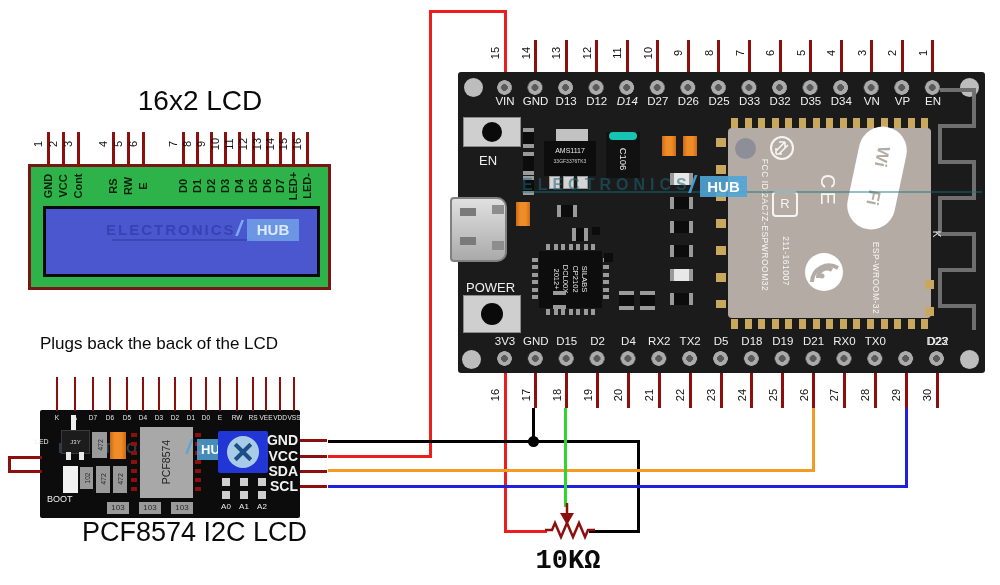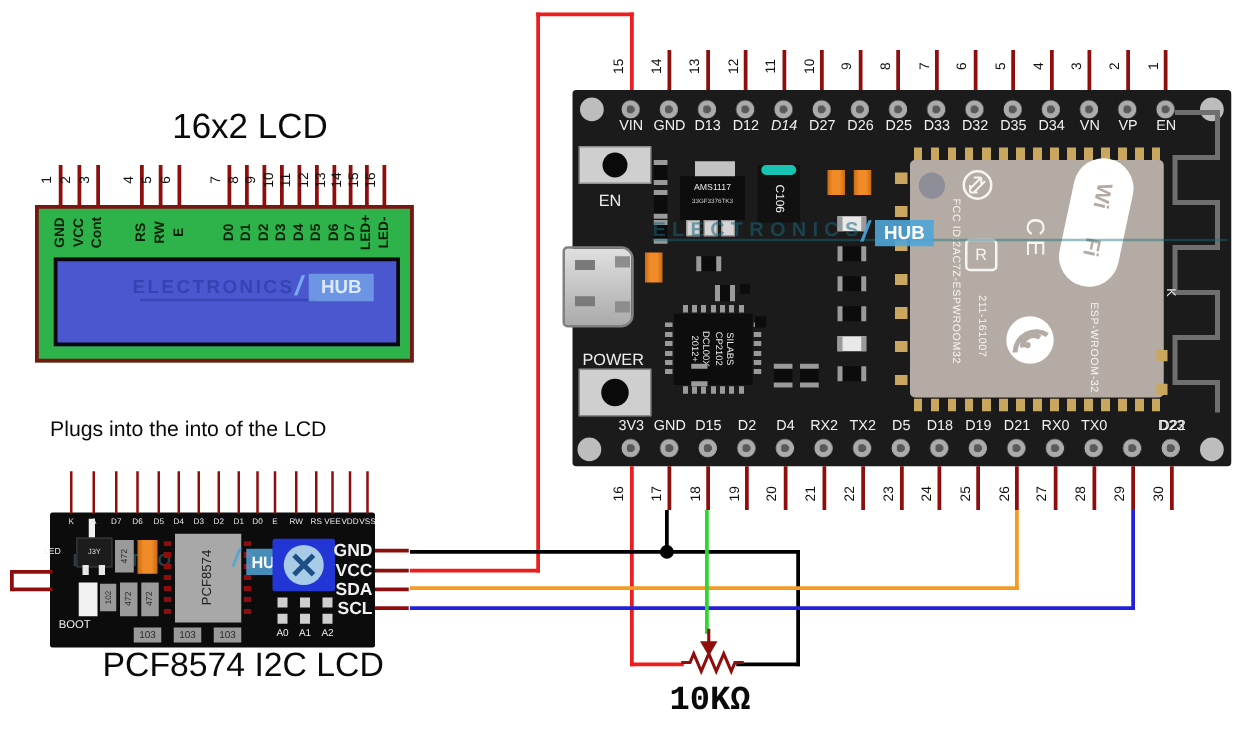--- a/index.html
+++ b/index.html
@@ -49,21 +49,21 @@
 
 <div class="abs" style="left:28px;top:164px;width:297px;height:120px;background:#2db34a;border:3px solid #7a1515;"></div>
 <div class="abs" style="left:43px;top:206px;width:271px;height:65px;background:#4a57cf;border:3px solid #0a0a0a;"></div>
 
 <div class="wmtxt" style="left:106px;top:221px;font-size:15px;letter-spacing:2px;color:rgba(30,50,150,0.5);">ELECTRONICS</div>
 <div class="abs" style="left:112px;top:239px;width:140px;height:2px;background:rgba(30,50,150,0.4);"></div>
 <div class="wmtxt" style="left:236px;top:216px;font-size:22px;font-style:italic;color:rgba(130,185,245,0.85);">/</div>
 <div class="hubbox" style="left:247px;top:219px;width:52px;height:22px;line-height:22px;font-size:15px;
             background:rgba(120,170,235,0.75);color:rgba(225,238,255,0.95);">HUB</div>
 
-<div class="abs" style="left:40px;top:334px;font-size:17px;color:#0a0a0a;">Plugs into the into  of the LCD</div>
+<div class="abs" style="left:40px;top:334px;font-size:17px;color:#0a0a0a;">Plugs back the back  of the LCD</div>
 
 <div class="abs" style="left:40px;top:410px;width:260px;height:108px;background:#0c0c0c;border-radius:2px;"></div>
 
 <div class="wire w-dark" style="left:10px;top:456px;width:32px;height:3px;"></div>
 <div class="wire w-dark" style="left:8px;top:456px;width:3px;height:17px;"></div>
 <div class="wire w-dark" style="left:10px;top:470px;width:32px;height:3px;"></div>
 
 <div class="wmtxt" style="left:58px;top:440px;font-size:14px;letter-spacing:2px;color:rgba(80,150,170,0.38);">ELECTRONICS</div>
 
 <div class="abs" style="left:35px;top:438px;font-size:7px;color:#eee;">LED</div>

